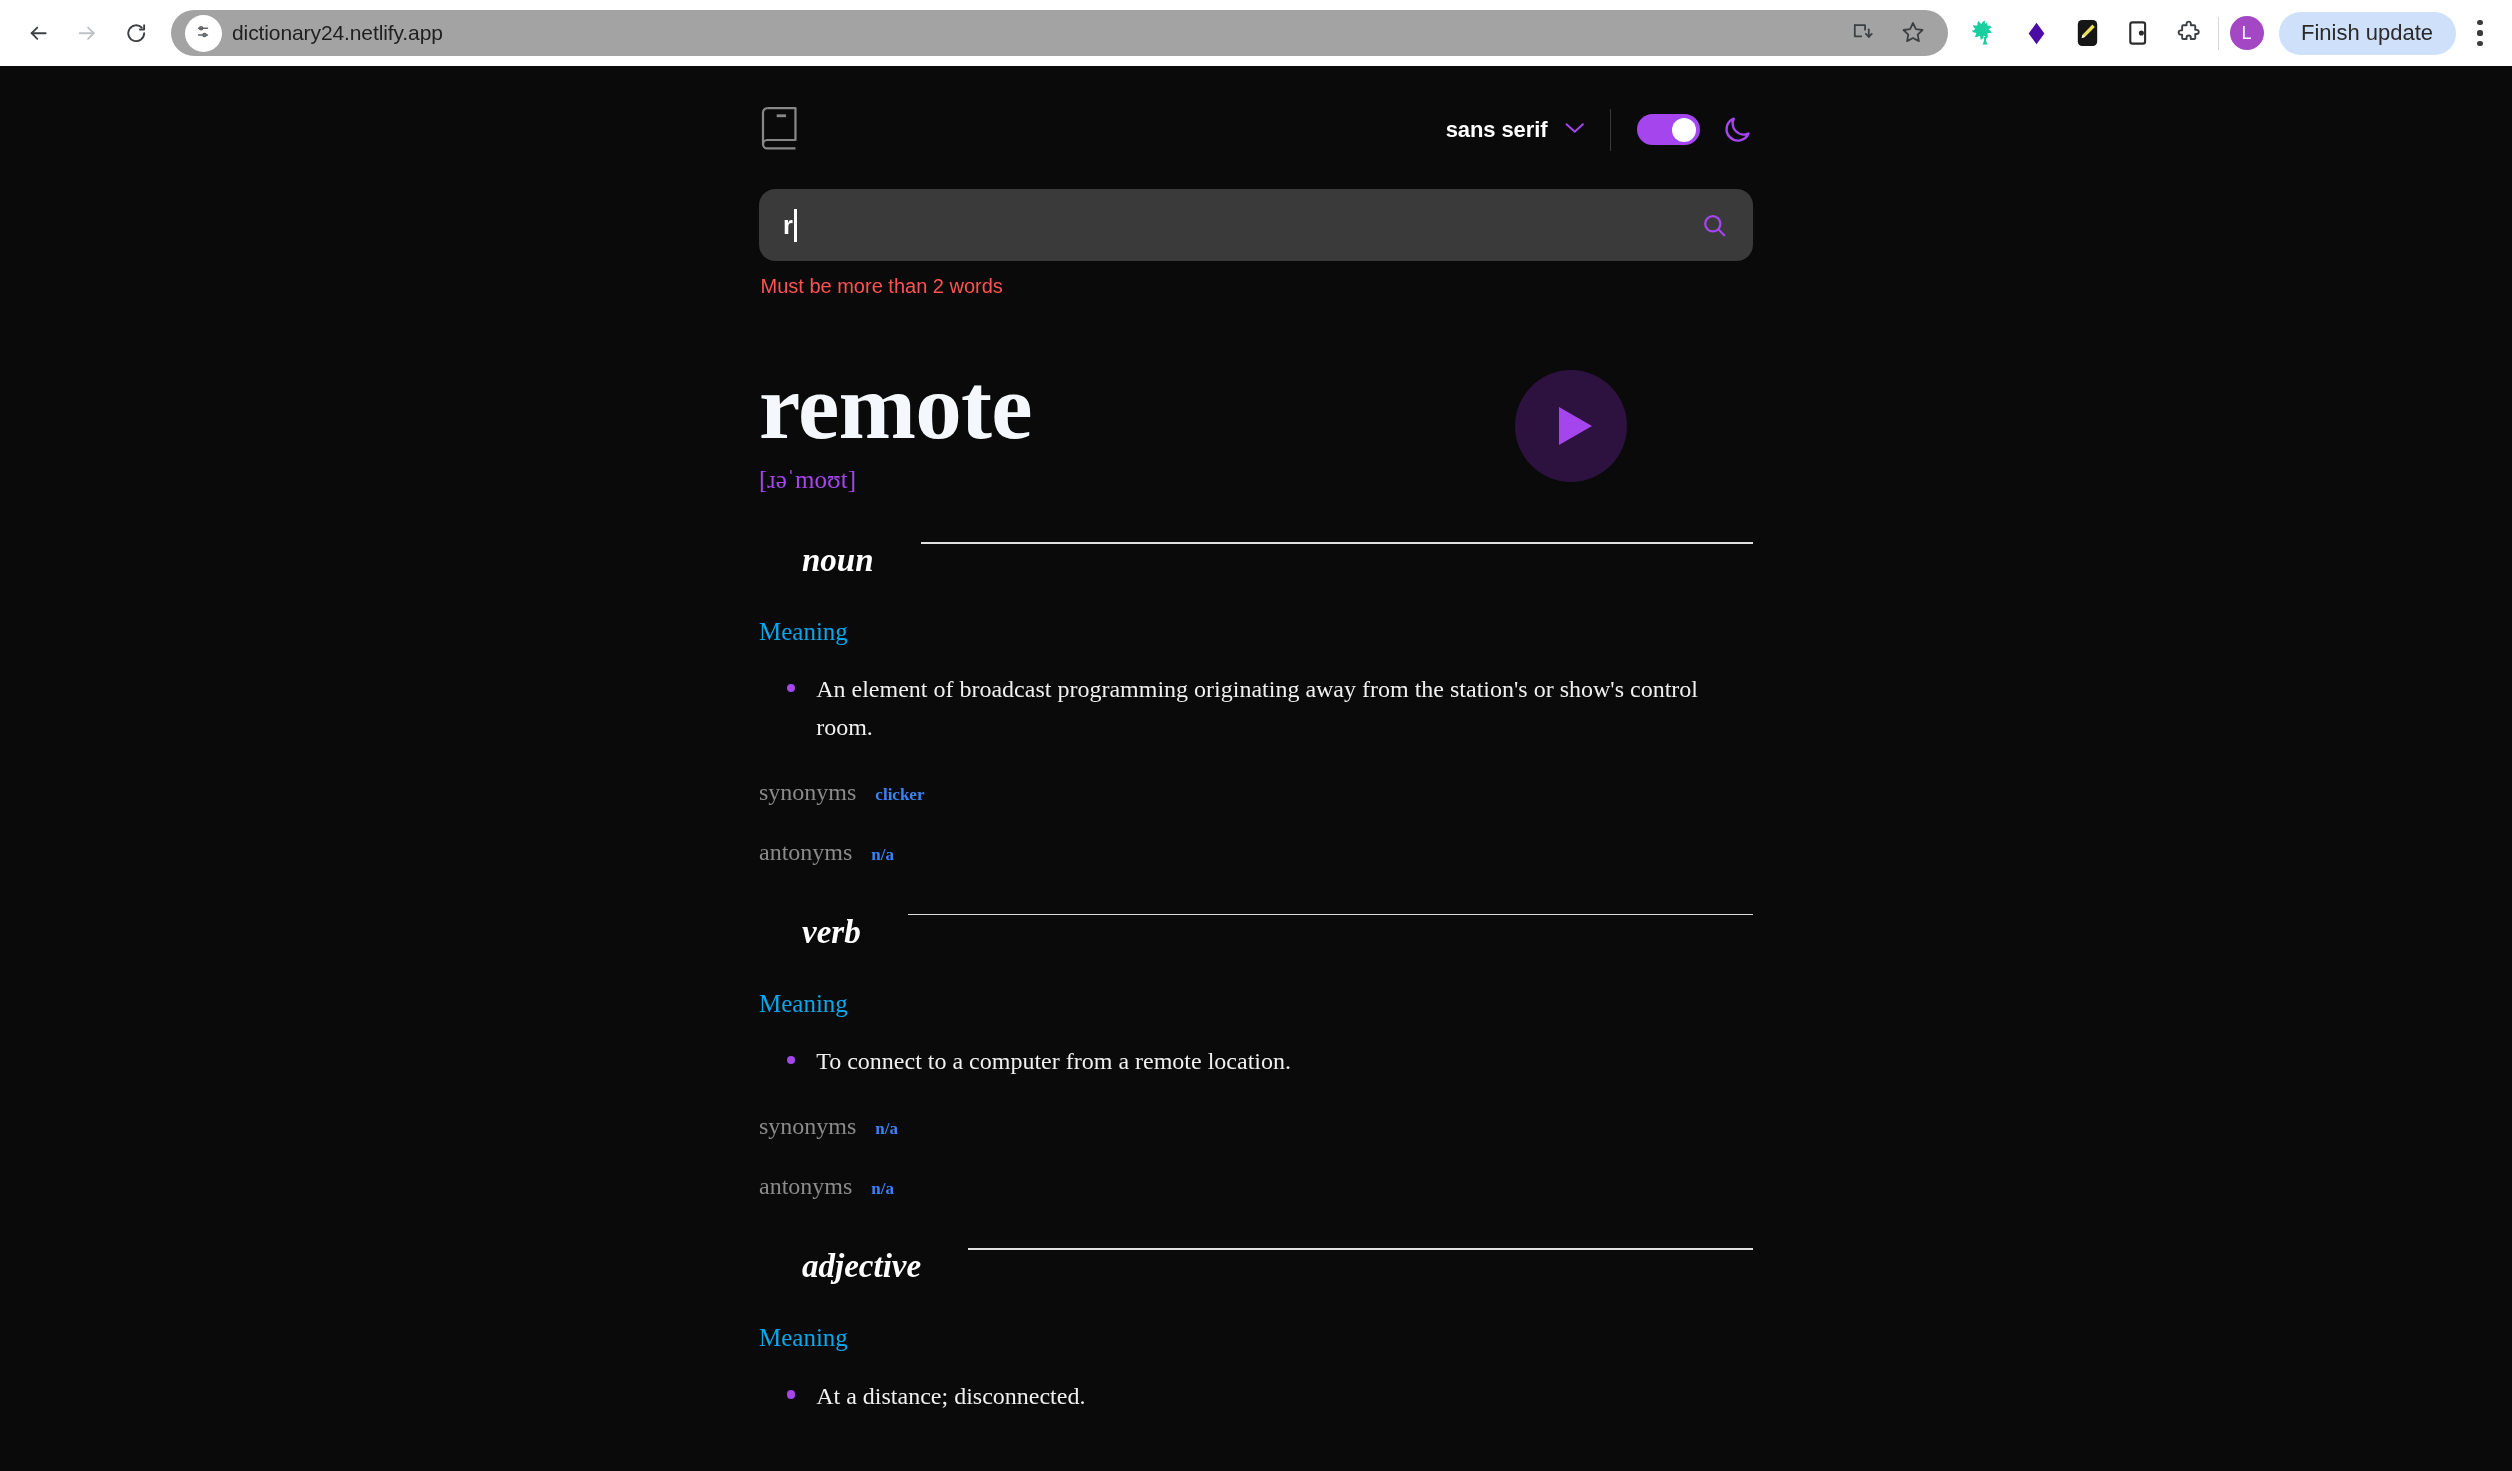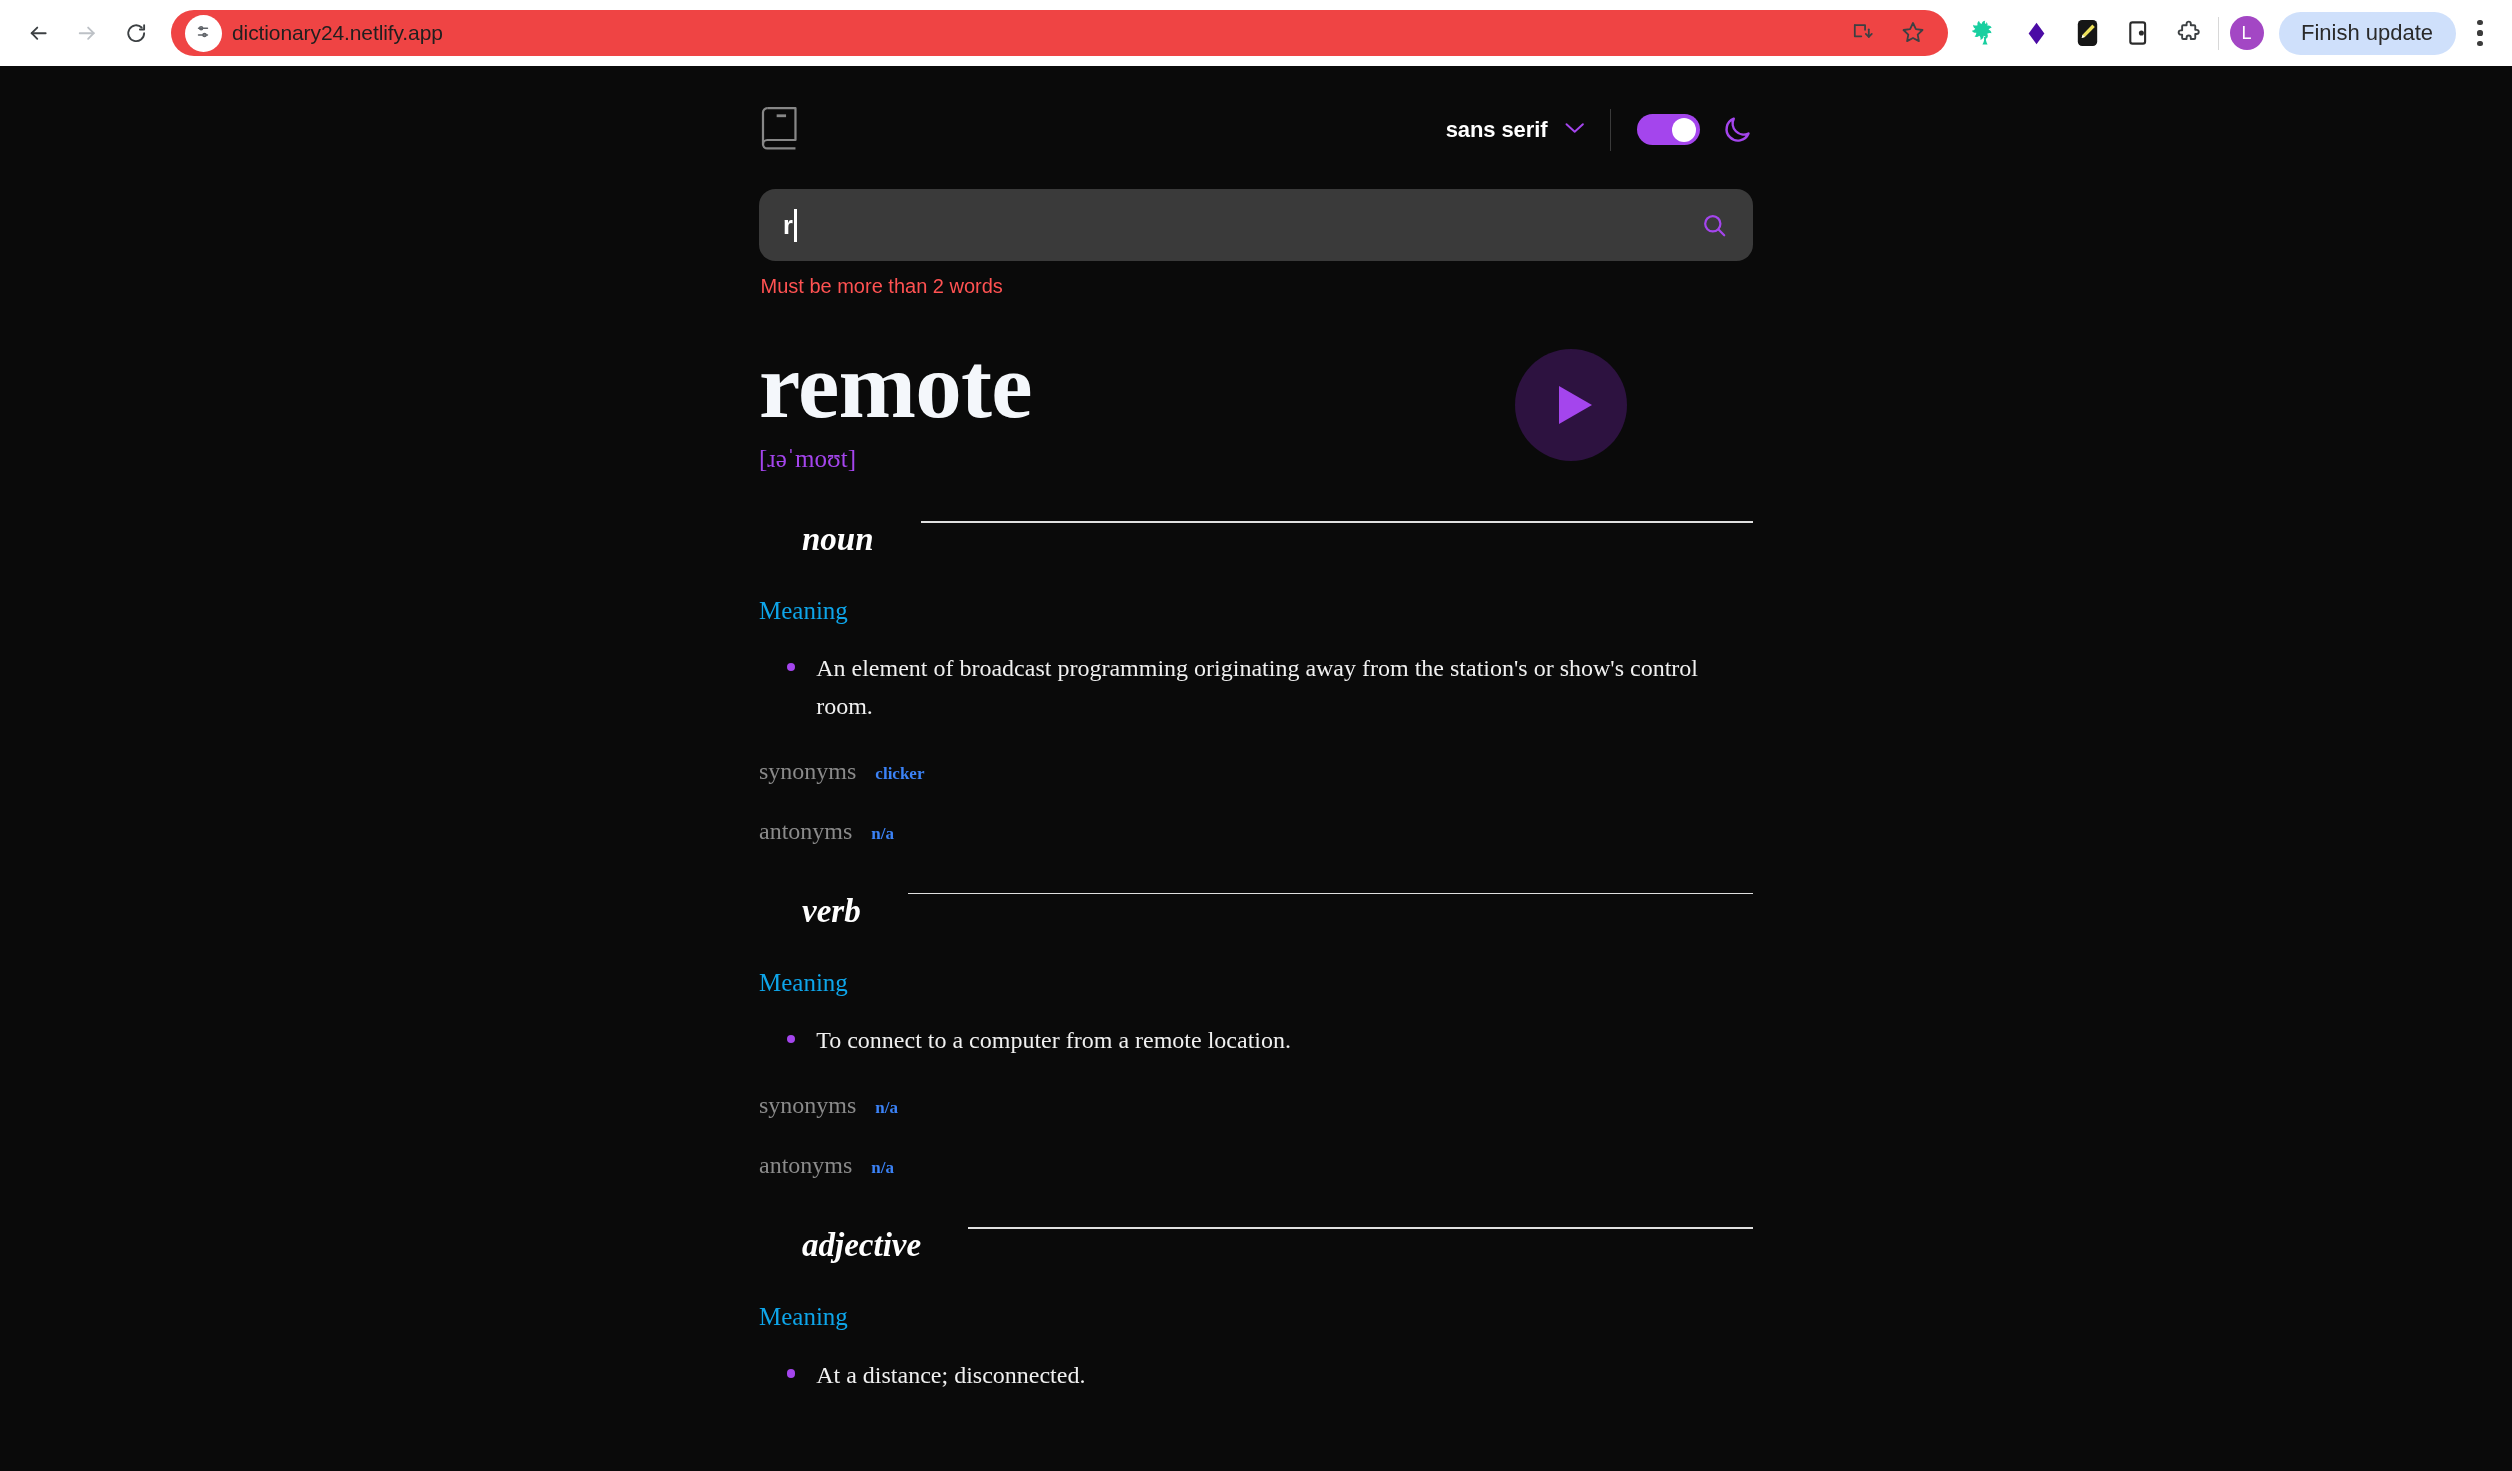--- a/index.html
+++ b/index.html
@@ -27,21 +27,21 @@
     width: 46px; height: 46px;
     display: flex; align-items: center; justify-content: center;
     border-radius: 50%;
     flex: 0 0 auto;
   }
   .nav-btn svg { display: block; }
 
   .omnibox {
     flex: 1 1 auto;
     height: 46px;
-    background: #ef4444;
+    background: #a3a3a3;
     border-radius: 23px;
     display: flex;
     align-items: center;
     padding: 0 13.5px;
     margin-left: 9px;
     margin-right: 10.5px;
     min-width: 0;
   }
   .site-chip {
     width: 37px; height: 37px;
@@ -206,21 +206,21 @@
     font-size: 20px;
     color: #FF5252;
     margin-top: 13.5px;
     padding-left: 1.5px;
   }
 
   
   .word-row {
     display: flex;
     align-items: center;
-    margin-top: 39px;
+    margin-top: 60px;
   }
   .word-text { flex: 1 1 auto; }
   .word {
     font-family: "Liberation Serif", serif;
     font-size: 93px;
     font-weight: bold;
     color: #f4f7fb;
     line-height: 1.05;
     letter-spacing: -0.7px;
   }

